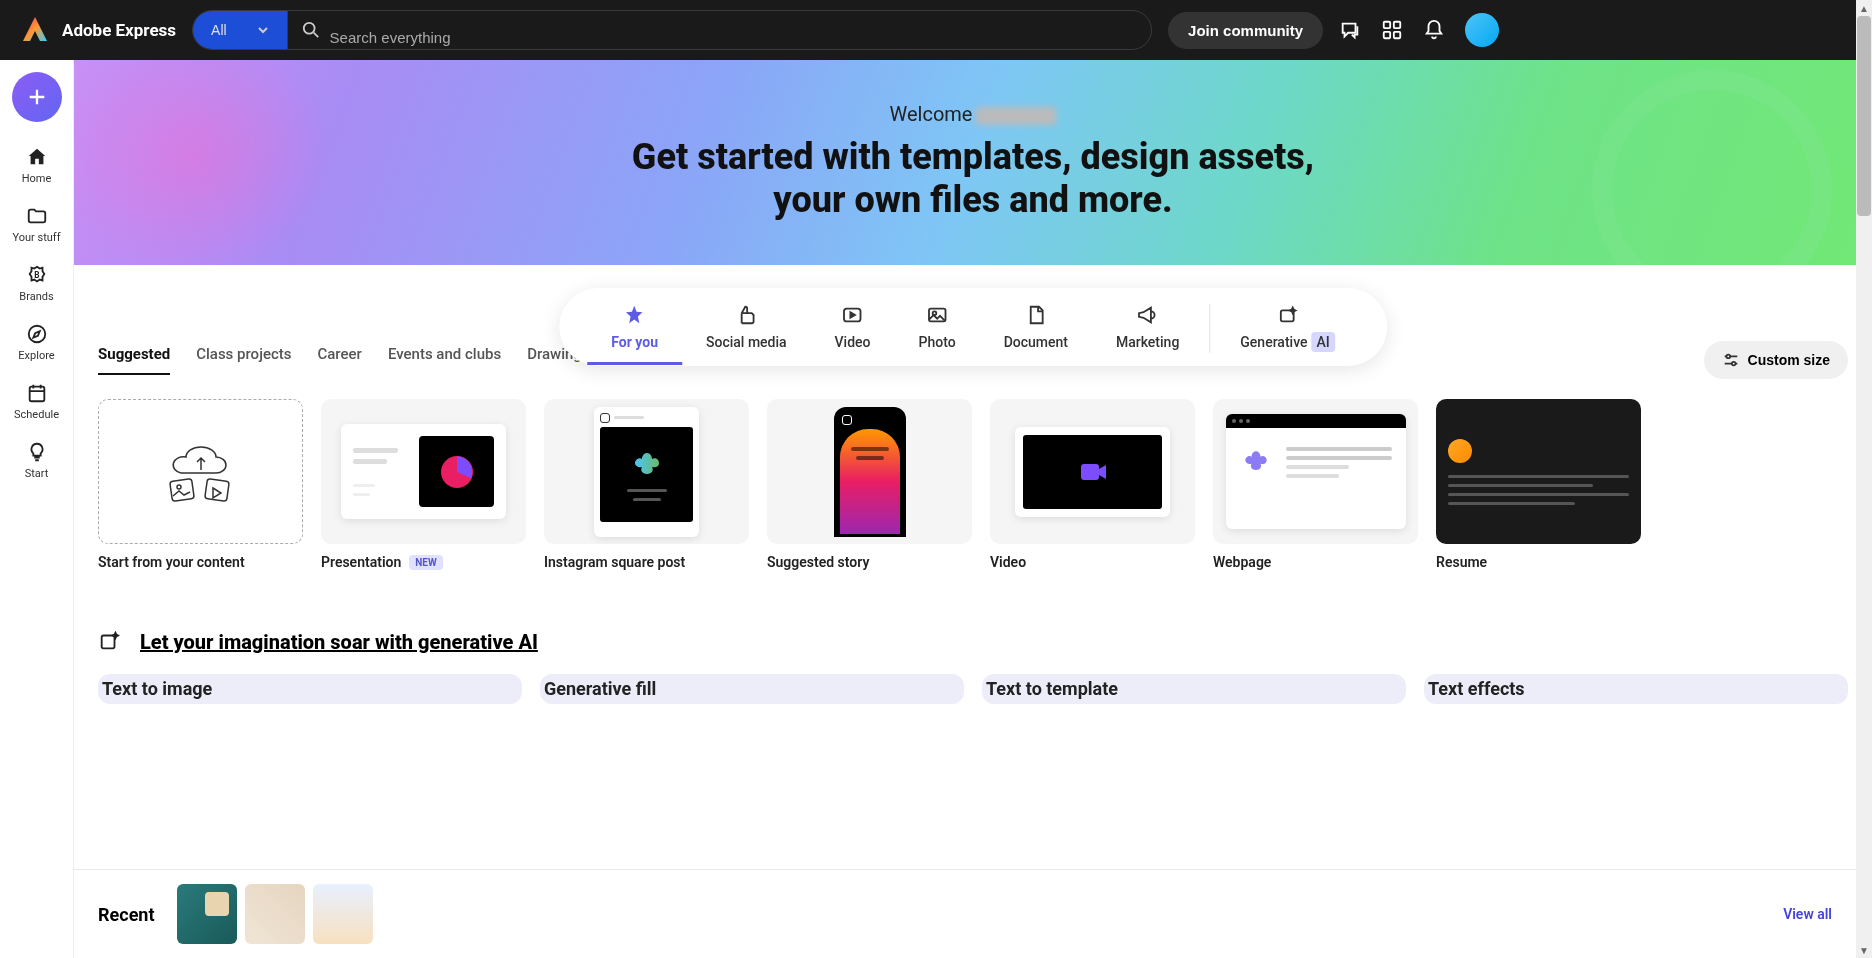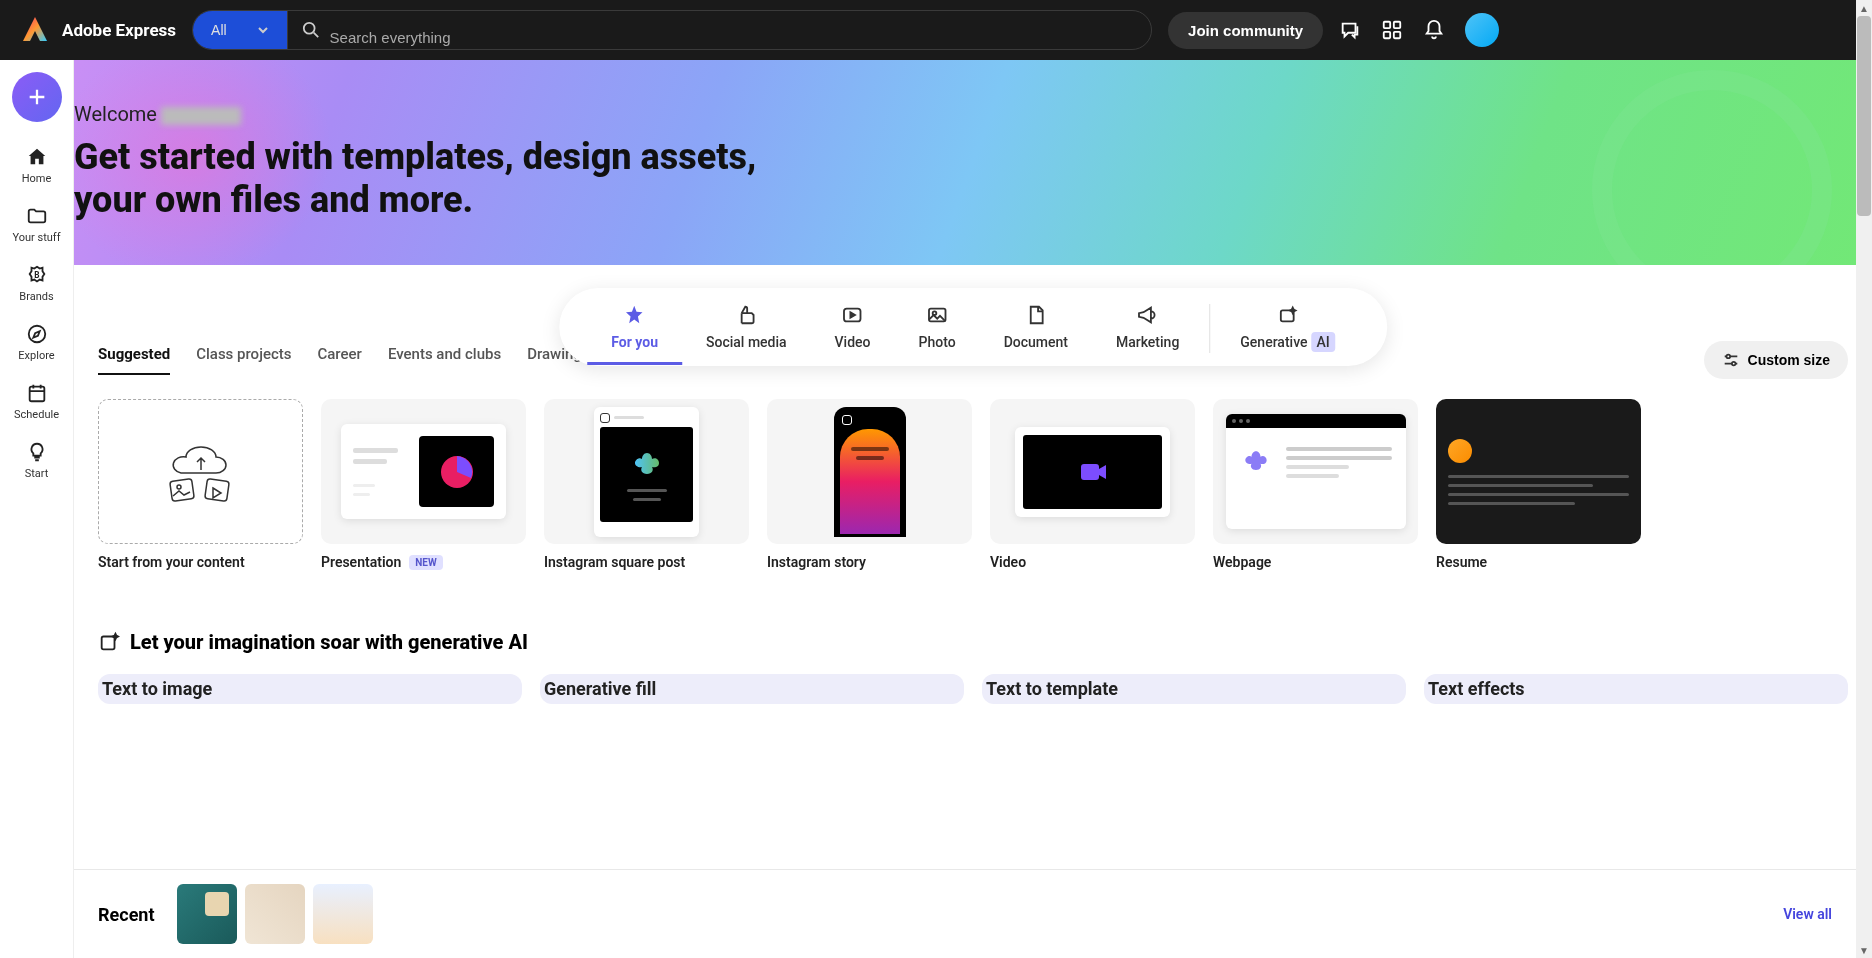--- a/index.html
+++ b/index.html
@@ -30,21 +30,21 @@
 .sidebar { width: 74px; background: #fff; display: flex; flex-direction: column; align-items: center; padding-top: 12px; gap: 4px; border-right: 1px solid #eee; }
 .plus-btn { width: 50px; height: 50px; border-radius: 50%; background: linear-gradient(135deg, #8B5CF6, #6366F1); display: flex; align-items: center; justify-content: center; color: #fff; font-size: 26px; cursor: pointer; margin-bottom: 12px; }
 .nav-item { display: flex; flex-direction: column; align-items: center; gap: 4px; padding: 8px 4px; cursor: pointer; width: 100%; }
 .nav-item svg { width: 22px; height: 22px; color: #333; }
 .nav-item span { font-size: 11px; color: #333; }
 
 
 .main { flex: 1; overflow-y: auto; position: relative; }
 
 
-.hero { height: 205px; background: linear-gradient(110deg, #c98ff5 0%, #a98cf5 15%, #8ba5f7 35%, #7ec7f5 50%, #6dd8c8 65%, #6fe387 80%, #72e876 100%); position: relative; overflow: hidden; padding-top: 42px; }
+.hero { height: 205px; background: linear-gradient(110deg, #c98ff5 0%, #a98cf5 15%, #8ba5f7 35%, #7ec7f5 50%, #6dd8c8 65%, #6fe387 80%, #72e876 100%); position: relative; overflow: hidden; text-align: center; padding-top: 42px; }
 .hero::before { content: ''; position: absolute; left: -20px; top: -30px; width: 280px; height: 250px; background: radial-gradient(ellipse, rgba(255,100,200,0.4) 0%, transparent 70%); transform: rotate(-15deg); }
 .hero::after { content: ''; position: absolute; right: 40px; top: 10px; width: 200px; height: 200px; border-radius: 50%; border: 20px solid rgba(130, 230, 150, 0.3); }
 .hero-welcome { font-size: 20px; color: #222; font-weight: 400; position: relative; }
 .hero-welcome .redact { background: #bbb; color: transparent; display: inline-block; width: 80px; height: 18px; vertical-align: middle; margin-left: 4px; filter: blur(3px); }
 .hero-title { font-size: 36px; font-weight: 800; color: #111; margin-top: 10px; line-height: 1.2; position: relative; }
 
 
 .cat-pill { position: absolute; left: 50%; transform: translateX(-50%); top: 228px; background: #fff; border-radius: 40px; box-shadow: 0 4px 20px rgba(0,0,0,0.1); display: flex; padding: 16px 28px 1px; gap: 0; align-items: flex-start; z-index: 10; }
 .cat-item { display: flex; flex-direction: column; align-items: center; gap: 8px; padding: 0 24px; cursor: pointer; border-bottom: 3px solid transparent; padding-bottom: 12px; }
 .cat-item.active { border-bottom-color: #5C5CE5; }
@@ -67,21 +67,21 @@
 
 .cards-row { display: flex; gap: 18px; overflow-x: hidden; }
 .card { width: 205px; flex-shrink: 0; cursor: pointer; }
 .card-preview { height: 145px; border-radius: 10px; background: #f5f5f5; display: flex; align-items: center; justify-content: center; margin-bottom: 10px; overflow: hidden; position: relative; }
 .card-preview.dashed { border: 1.5px dashed #aaa; background: #fff; }
 .card-label { font-size: 14px; font-weight: 600; color: #222; display: flex; align-items: center; gap: 8px; }
 .new-badge { background: #E0E0FF; color: #5555CC; font-size: 10px; font-weight: 700; padding: 2px 6px; border-radius: 4px; }
 
 
 .ai-section { margin-top: 60px; }
-.ai-header { display: flex; align-items: center; gap: 10px; margin-bottom: 20px; }
+.ai-header { display: flex; gap: 20px; margin-bottom: 20px; text-decoration: underline; }
 .ai-header svg { width: 22px; height: 22px; }
 .ai-header h3 { font-size: 20px; font-weight: 800; }
 .ai-row { display: flex; gap: 18px; overflow: hidden; }
 .ai-card { flex: 1; min-width: 380px; background: #EDEDFA; border-radius: 12px; padding: 4px; height: 30px; overflow: hidden; }
 .ai-card-title { font-size: 18px; font-weight: 700; color: #222; }
 
 
 .recent-bar { position: fixed; bottom: 0; left: 74px; right: 16px; background: #fff; border-top: 1px solid #e8e8e8; padding: 14px 24px; display: flex; align-items: center; gap: 22px; z-index: 50; }
 .recent-label { font-size: 18px; font-weight: 700; }
 .recent-thumbs { display: flex; gap: 8px; flex: 1; }
@@ -348,21 +348,21 @@
         <div class="card">
           <div class="card-preview">
             <div style="background:#000;width:72px;height:130px;border-radius:12px 12px 0 0;padding:8px 6px;position:relative">
               <div style="position:absolute;top:8px;left:8px;width:10px;height:10px;border:1.5px solid #fff;border-radius:3px"></div>
               <div style="background:linear-gradient(180deg,#FF9800,#E91E63,#9C27B0);width:100%;height:105px;border-radius:28px 28px 0 0;margin-top:14px;display:flex;flex-direction:column;align-items:center;justify-content:flex-start;padding-top:18px;gap:5px">
                 <div style="height:4px;background:rgba(0,0,0,0.5);width:38px;border-radius:3px"></div>
                 <div style="height:4px;background:rgba(0,0,0,0.5);width:28px;border-radius:3px"></div>
               </div>
             </div>
           </div>
-          <div class="card-label">Instagram story</div>
+          <div class="card-label">Suggested story</div>
         </div>
 
         <div class="card">
           <div class="card-preview">
             <div style="background:#fff;width:155px;height:90px;border-radius:6px;box-shadow:0 2px 8px rgba(0,0,0,0.1);padding:8px">
               <div style="background:#000;height:100%;border-radius:3px;display:flex;align-items:center;justify-content:center">
                 <svg width="32" height="32" viewBox="0 0 32 32" fill="#7C4DFF">
                     <rect x="4" y="8" width="18" height="16" rx="3"></rect>
                     <path d="M22 13l7-4v14l-7-4z"></path>
                   </svg>

